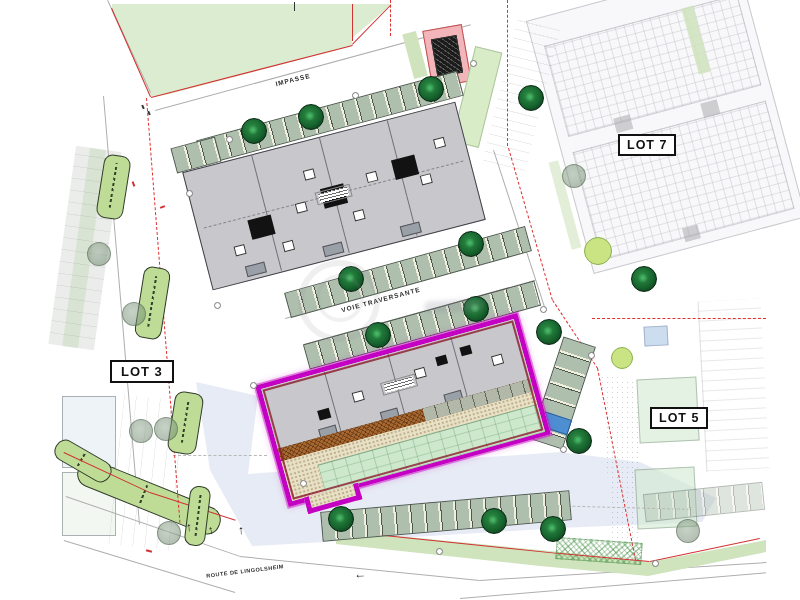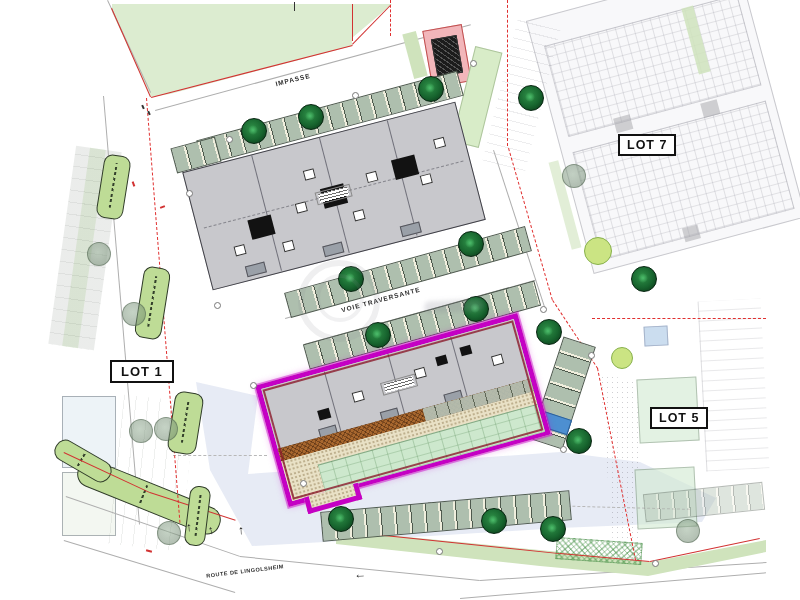--- a/index.html
+++ b/index.html
@@ -258,21 +258,21 @@
   <div class="micro" style="left:131px;top:183px;width:5px;height:2px;transform:rotate(70deg)"></div>
   <div class="micro" style="left:160px;top:206px;width:5px;height:2px;transform:rotate(-20deg)"></div>
   <div class="micro" style="left:146px;top:550px;width:6px;height:2px;transform:rotate(15deg)"></div>
   <div class="abs" style="left:141px;top:106px;width:4px;height:2px;background:#333;transform:rotate(65deg)"></div>
   <div class="abs" style="left:147px;top:112px;width:4px;height:2px;background:#333;transform:rotate(65deg)"></div>
 
   <div class="roadlabel" style="left:275px;top:76px;transform:rotate(-14deg)">IMPASSE</div>
   <div class="roadlabel" style="left:340px;top:296px;transform:rotate(-15deg)">VOIE TRAVERSANTE</div>
   <div class="roadlabel" style="left:206px;top:568px;transform:rotate(-7deg);font-size:5.5px;letter-spacing:.5px">ROUTE DE LINGOLSHEIM</div>
 
-  <div class="lotbox" style="left:110px;top:360px">LOT 1</div>
+  <div class="lotbox" style="left:110px;top:360px">LOT 3</div>
   <div class="lotbox" style="left:618px;top:134px;font-size:12.5px;padding:2px 7px">LOT 7</div>
   <div class="lotbox" style="left:650px;top:407px;font-size:12.5px;padding:2px 7px">LOT 5</div>
 
   <div class="abs" style="left:298px;top:260px;width:70px;height:70px;border:6px solid rgba(140,140,150,.14);border-radius:50%"></div>
   <div class="abs" style="left:316px;top:274px;width:40px;height:40px;border:4px solid rgba(140,140,150,.12);border-radius:50%"></div>
   <div class="abs" style="left:424px;top:300px;width:60px;height:12px;background:rgba(130,130,145,.22);filter:blur(2px);border-radius:6px;transform:rotate(-3deg)"></div>
 
 </div>
 
 </body></html>

